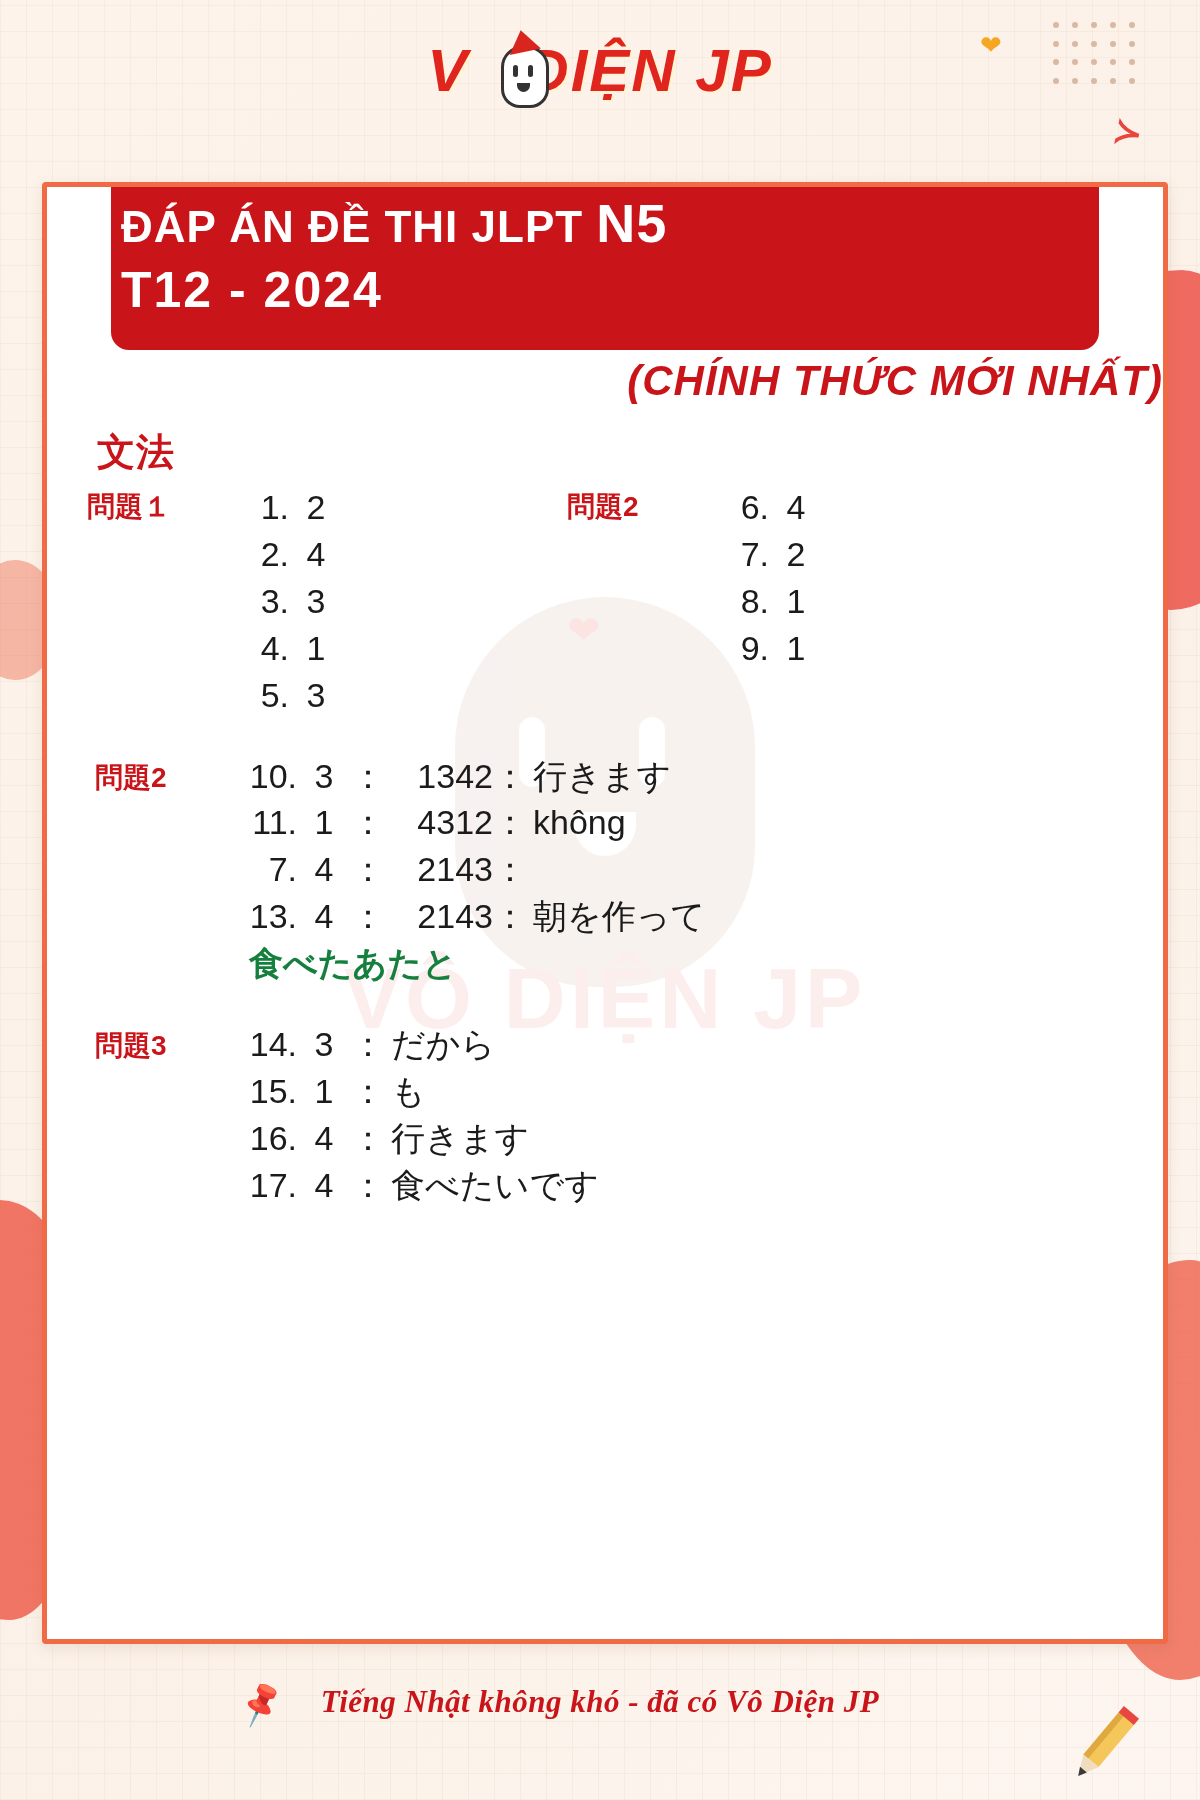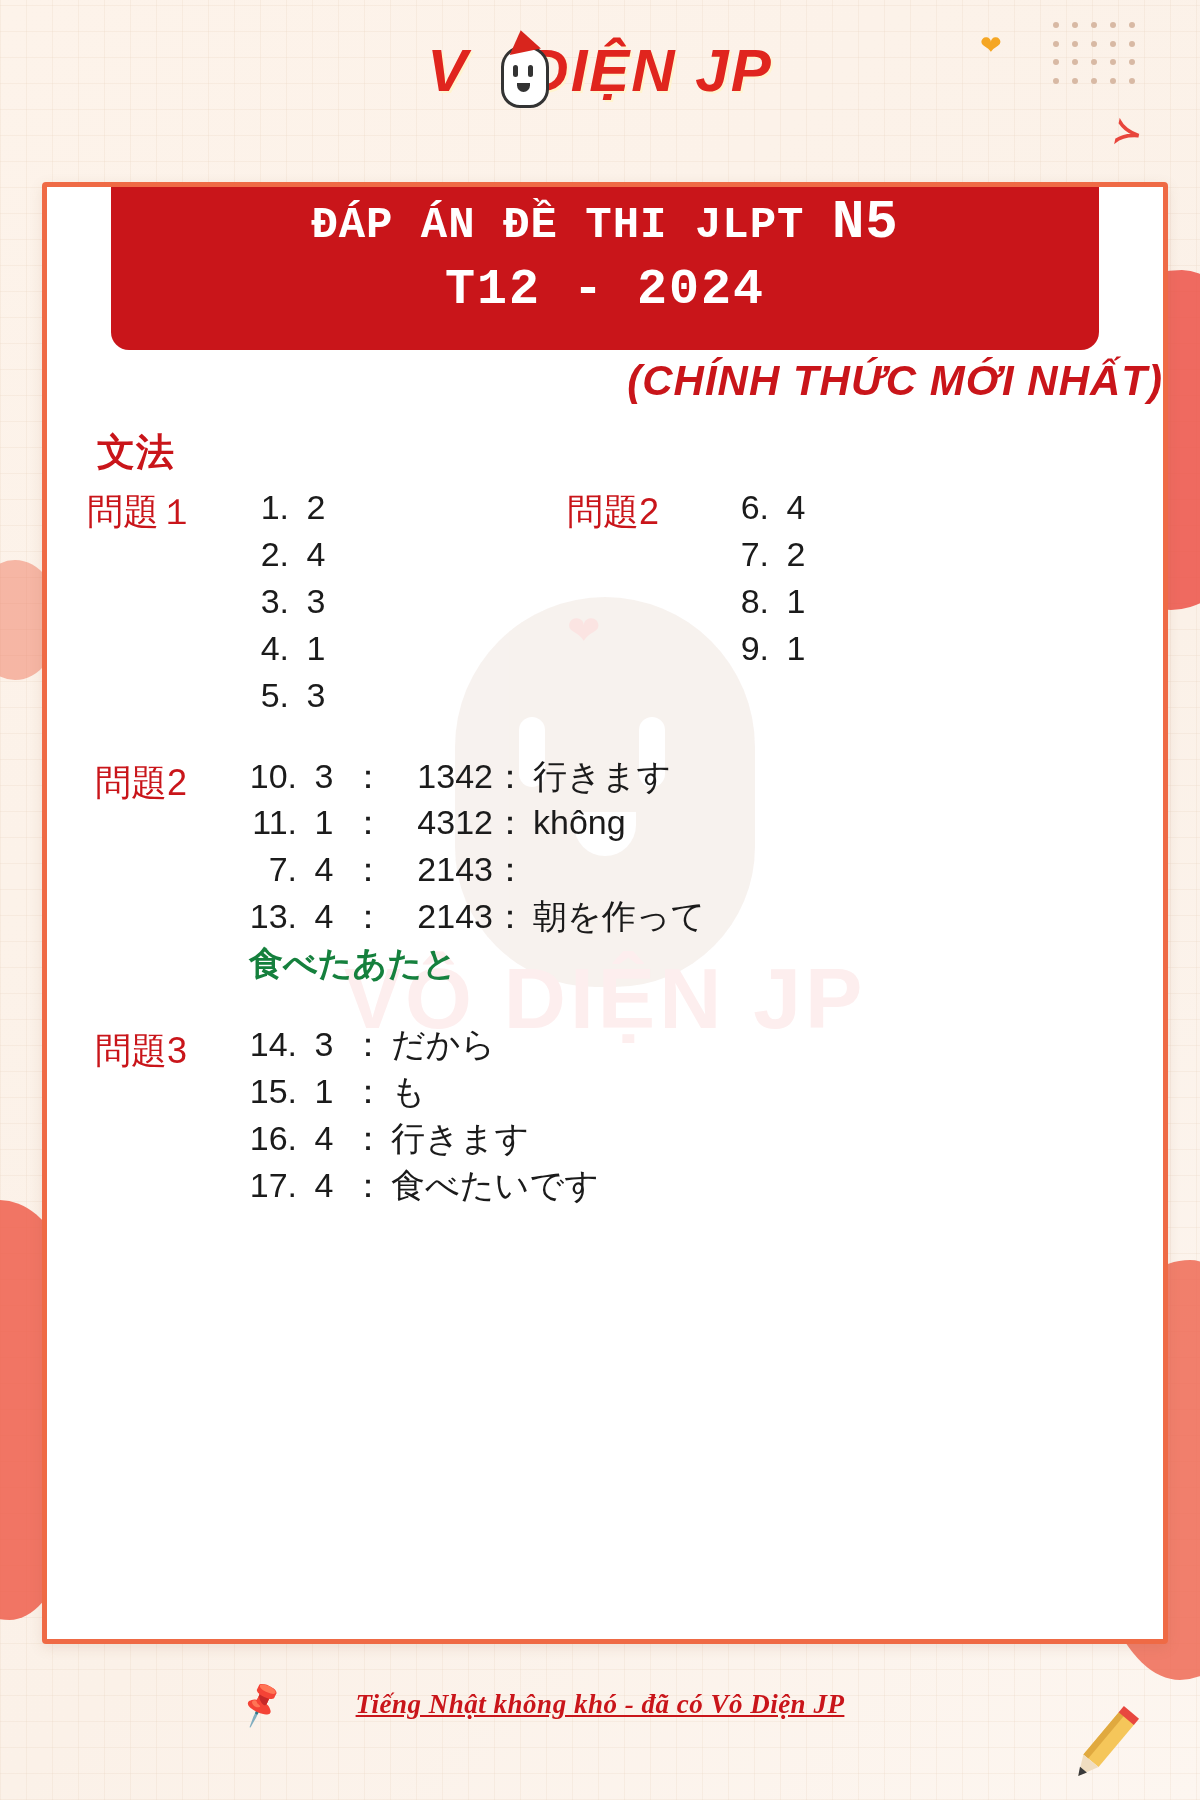--- a/index.html
+++ b/index.html
@@ -216,25 +216,23 @@
   }
 
   
   .banner {
     position: absolute;
     left: 64px;
     top: -22px;
     width: 988px;
     background: #c9151a;
     border-radius: 18px;
-    padding: 26px 17px 30px;
+    padding: 26px 10px 30px;
     box-sizing: border-box;
-    text-align: center;
     z-index: 6;
-    font-family: Liberation Mono, monospace;
   }
   .banner-line1 {
     font-size: 44px;
     font-weight: bold;
     color: #ffffff;
     letter-spacing: 1px;
     line-height: 1.2;
   }
   .banner-line1 .big {
     font-size: 54px;
@@ -269,22 +267,22 @@
     padding: 0 30px 0 40px;
   }
   .section-head {
     font-size: 38px;
     font-weight: bold;
     color: #c9151a;
     margin: 0 0 4px 10px;
     letter-spacing: 1px;
   }
   .grp-label {
-    font-size: 36px;
-    font-weight: normal;
+    font-size: 28px;
+    font-weight: bold;
     color: #c9151a;
     white-space: nowrap;
   }
   .ans-row {
     display: flex;
     align-items: baseline;
     font-size: 34px;
     color: #1b1b1b;
     line-height: 1.38;
   }
@@ -348,27 +346,26 @@
   
   .footer {
     position: absolute;
     left: 0; right: 0;
     bottom: 80px;
     text-align: center;
     z-index: 5;
   }
   .footer-text {
     display: inline-block;
-    font-size: 27px;
+    font-size: 31px;
     font-style: italic;
     font-weight: bold;
     color: #c9151a;
     font-family: "Liberation Serif", serif;
     letter-spacing: 0.5px;
-    text-decoration: underline;
   }
   .pin {
     position: absolute;
     left: 240px;
     bottom: -4px;
     font-size: 34px;
     color: #2f6fd0;
     transform: rotate(-20deg);
   }
   .pencil {

